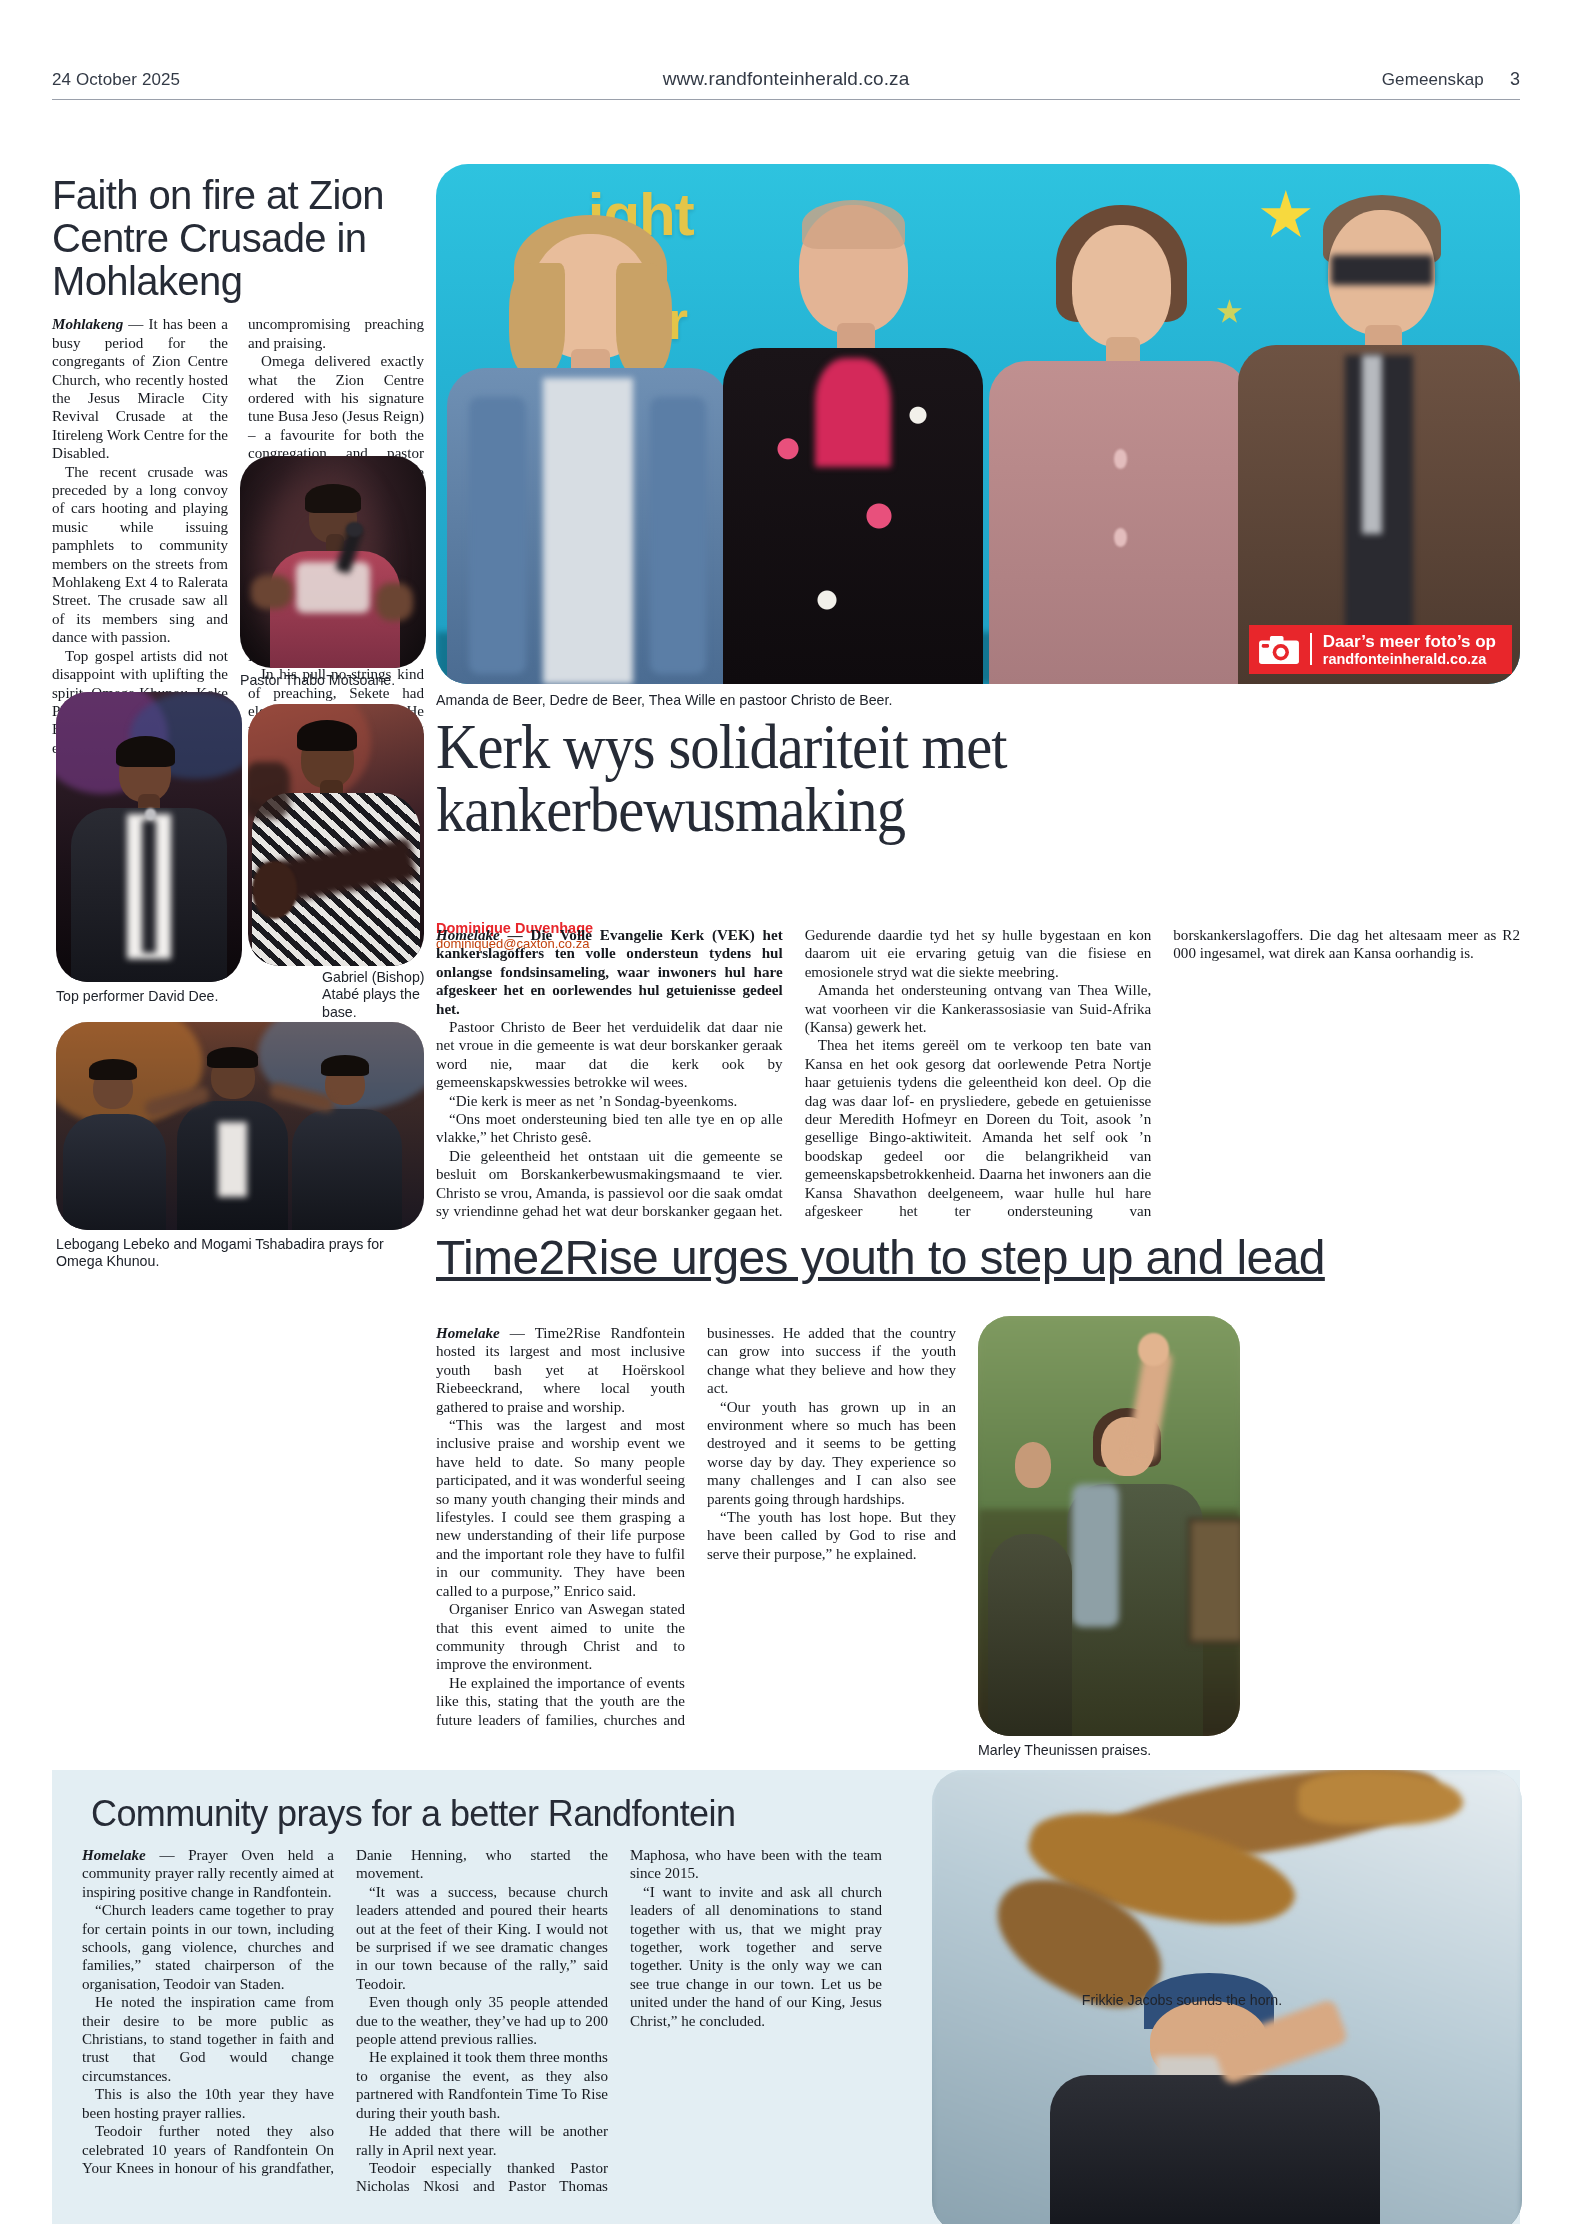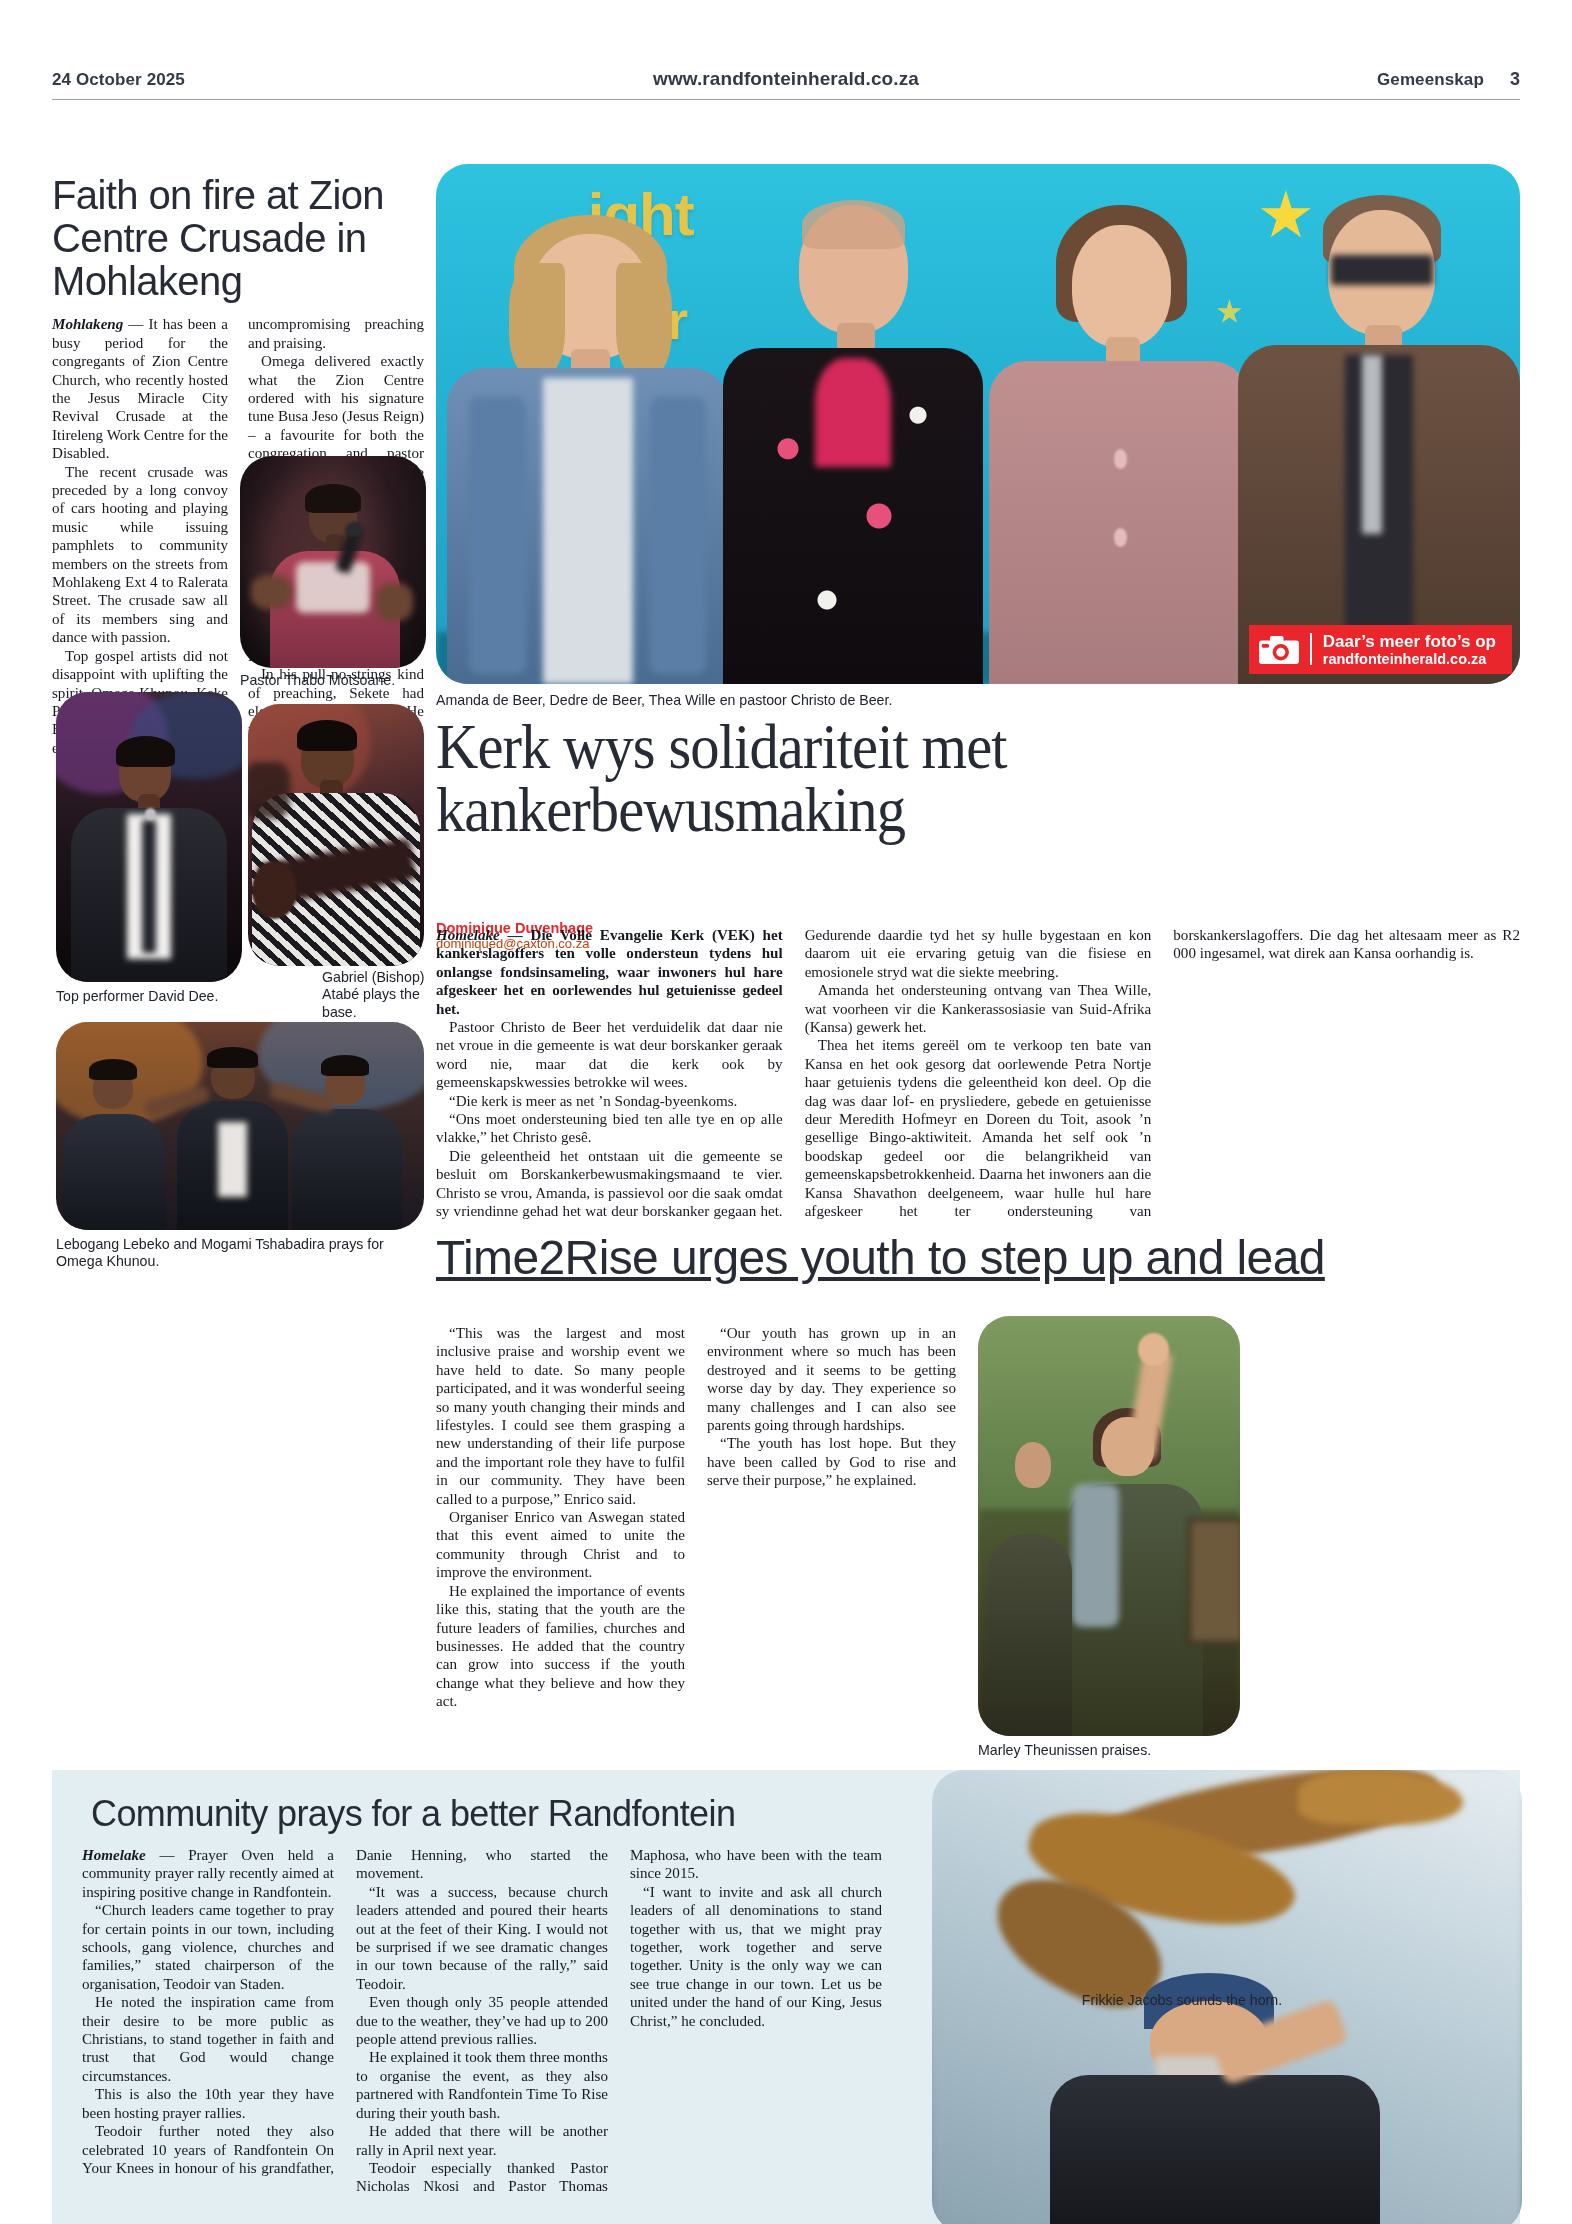--- a/index.html
+++ b/index.html
@@ -12,21 +12,21 @@
     position:relative;
     overflow:hidden;
   }
   .page { position:relative; width:1572px; height:2224px; padding:0 52px; }
 
   
   .masthead {
     position:relative; height:46px; margin-top:44px;
     display:flex; align-items:flex-end; justify-content:space-between;
     font-family:"Liberation Sans", sans-serif;
-    font-size:17px; color:#333a46; letter-spacing:.1px;font-weight:bold;
+    font-size:17px; color:#333a46; letter-spacing:.1px;
   }
   .masthead .mh-url { position:absolute; left:50%; transform:translateX(-50%); bottom:0; font-size:19px; }
   .masthead .mh-right { display:flex; align-items:flex-end; gap:26px; }
   .masthead .mh-pg { font-size:18px; }
   .rule { border-top:1px solid #9aa0ab; margin-top:9px; }
 
   
   .hl-sans {
     font-family:"Liberation Sans", sans-serif;
     font-weight:400; color:#262b36;
@@ -334,20 +334,23 @@
     <p>Pastoor Christo de Beer het verduidelik dat daar nie net vroue in die gemeente is wat deur borskanker geraak word nie, maar dat die kerk ook by gemeenskapskwessies betrokke wil wees.</p>
     <p>“Die kerk is meer as net ’n Sondag-byeenkoms.</p>
     <p>“Ons moet ondersteuning bied ten alle tye en op alle vlakke,” het Christo gesê.</p>
     <p>Die geleentheid het ontstaan uit die gemeente se besluit om Borskankerbewusmakingsmaand te vier. Christo se vrou, Amanda, is passievol oor die saak omdat sy vriendinne gehad het wat deur borskanker gegaan het. Gedurende daardie tyd het sy hulle bygestaan en kon daarom uit eie ervaring getuig van die fisiese en emosionele stryd wat die siekte meebring.</p>
     <p>Amanda het ondersteuning ontvang van Thea Wille, wat voorheen vir die Kankerassosiasie van Suid-Afrika (Kansa) gewerk het.</p>
     <p>Thea het items gereël om te verkoop ten bate van Kansa en het ook gesorg dat oorlewende Petra Nortje haar getuienis tydens die geleentheid kon deel. Op die dag was daar lof- en prysliedere, gebede en getuienisse deur Meredith Hofmeyr en Doreen du Toit, asook ’n gesellige Bingo-aktiwiteit. Amanda het self ook ’n boodskap gedeel oor die belangrikheid van gemeenskapsbetrokkenheid. Daarna het inwoners aan die Kansa Shavathon deelgeneem, waar hulle hul hare afgeskeer het ter ondersteuning van borskankerslagoffers. Die dag het altesaam meer as R2 000 ingesamel, wat direk aan Kansa oorhandig is.</p>
   </div>
 
   <h1 class="a3-hl hl-sans">Time2Rise urges youth to step up and lead</h1>
   <div class="a3-cols body-col">
+    <p class="first">
+      <span class="lead">Homelake</span><span> — </span><span>Time2Rise Randfontein hosted its largest and most inclusive youth bash yet at Hoërskool Riebeeckrand, where local youth gathered to praise and worship.</span>
+    </p>
     <p>“This was the largest and most inclusive praise and worship event we have held to date. So many people participated, and it was wonderful seeing so many youth changing their minds and lifestyles. I could see them grasping a new understanding of their life purpose and the important role they have to fulfil in our community. They have been called to a purpose,” Enrico said.</p>
     <p>Organiser Enrico van Aswegan stated that this event aimed to unite the community through Christ and to improve the environment.</p>
     <p>He explained the importance of events like this, stating that the youth are the future leaders of families, churches and businesses. He added that the country can grow into success if the youth change what they believe and how they act.</p>
     <p>“Our youth has grown up in an environment where so much has been destroyed and it seems to be getting worse day by day. They experience so many challenges and I can also see parents going through hardships.</p>
     <p>“The youth has lost hope. But they have been called by God to rise and serve their purpose,” he explained.</p>
   </div>
 
   <div class="a3-photo">
     <div class="ph ph-field">
       <div class="soft" style="left:0;top:0;width:100%;height:48%;background:linear-gradient(180deg,#7f9a60 0%,#5d7a46 100%);"></div>

